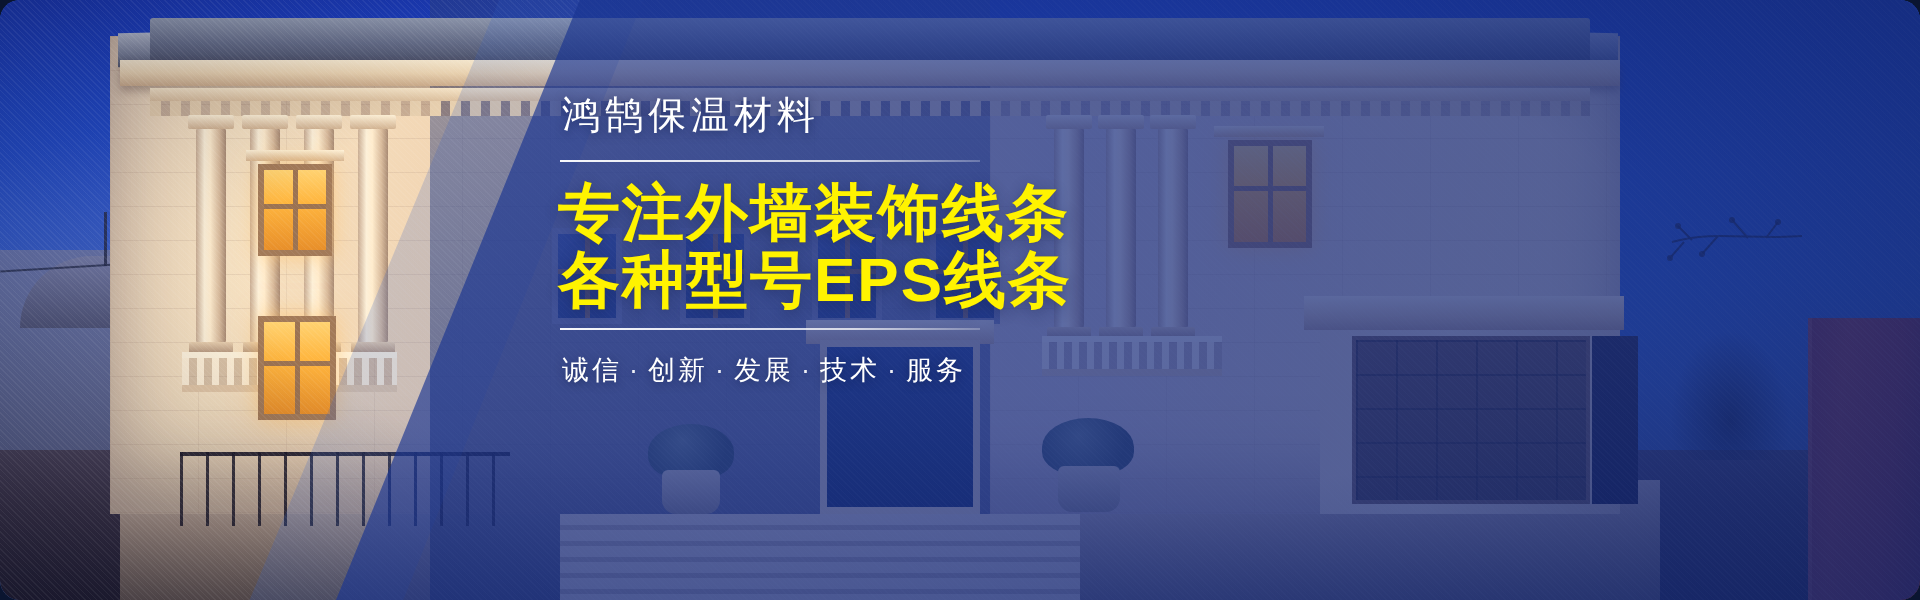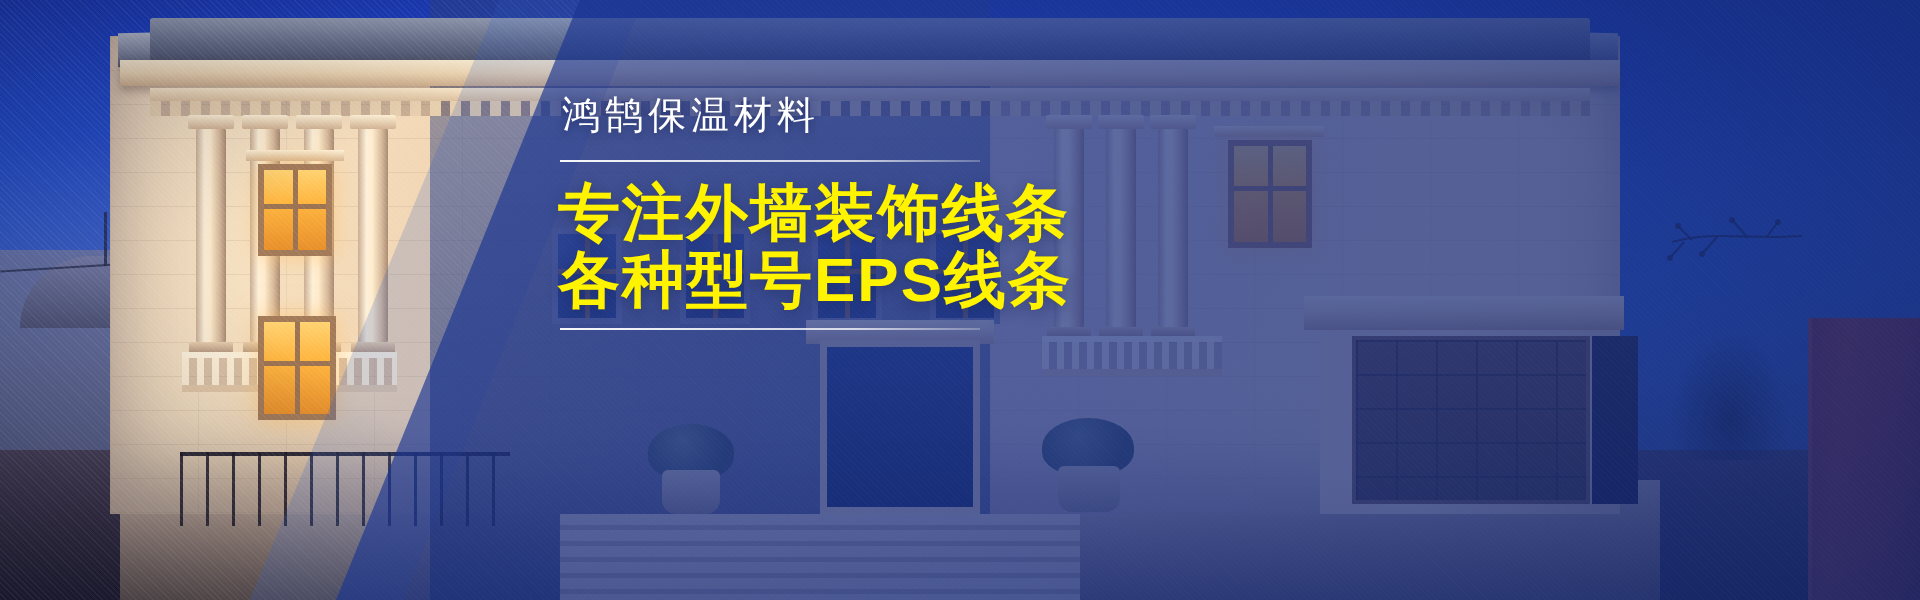--- a/index.html
+++ b/index.html
@@ -4,20 +4,21 @@
 <style>
   html,body{margin:0;padding:0;background:#0a1530;}
   *{box-sizing:border-box;}
 
   .banner{
     position:relative;
     width:1920px;height:600px;
     overflow:hidden;
     font-family:"Liberation Sans","DejaVu Sans",sans-serif;
     background:#1b3fa0;
+    border-radius:20px;
   }
 
   
   .photo{position:absolute;inset:0;overflow:hidden;}
 
   
   .sky{
     position:absolute;inset:0;
     background:
       linear-gradient(178deg,
@@ -433,15 +434,16 @@
 
     <div class="rule"></div>
 
     <div class="headline">
       <div class="hl-line">专注外墙装饰线条</div>
       <div class="hl-line">各种型号EPS线条</div>
     </div>
 
     <div class="rule bottom"></div>
 
+    <div class="tagline"><span>诚信</span><span class="dot">·</span><span>创新</span><span class="dot">·</span><span>发展</span><span class="dot">·</span><span>技术</span><span class="dot">·</span><span>服务</span></div>
   </div>
 
 </div>
 
 </body></html>

